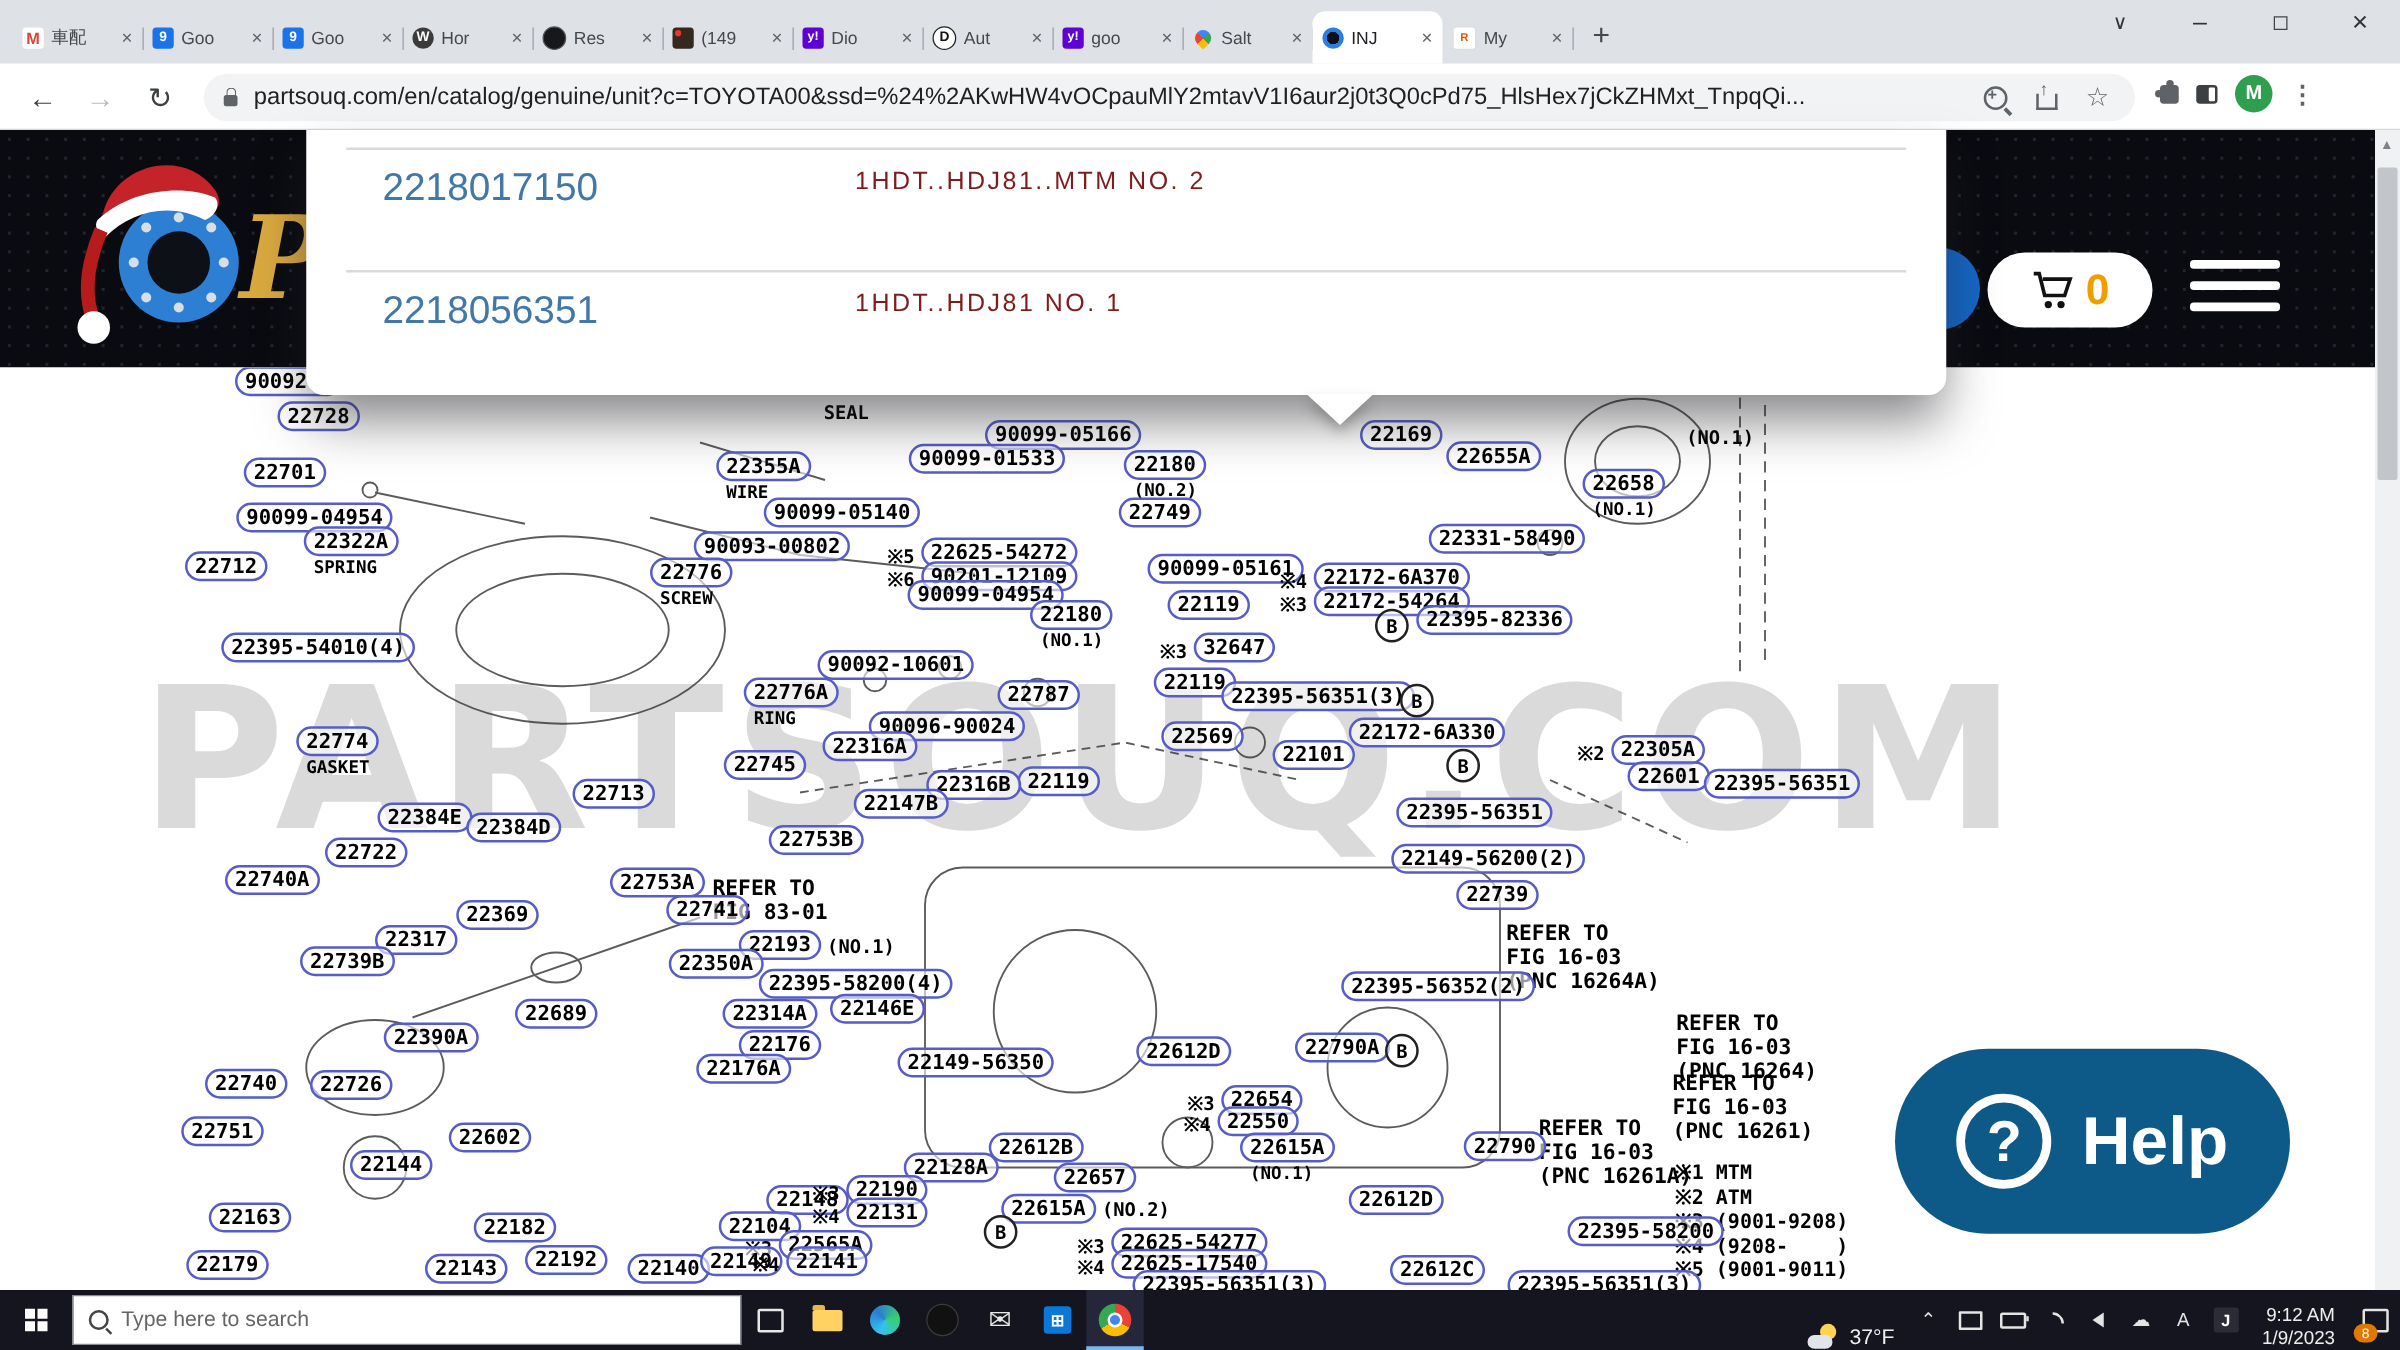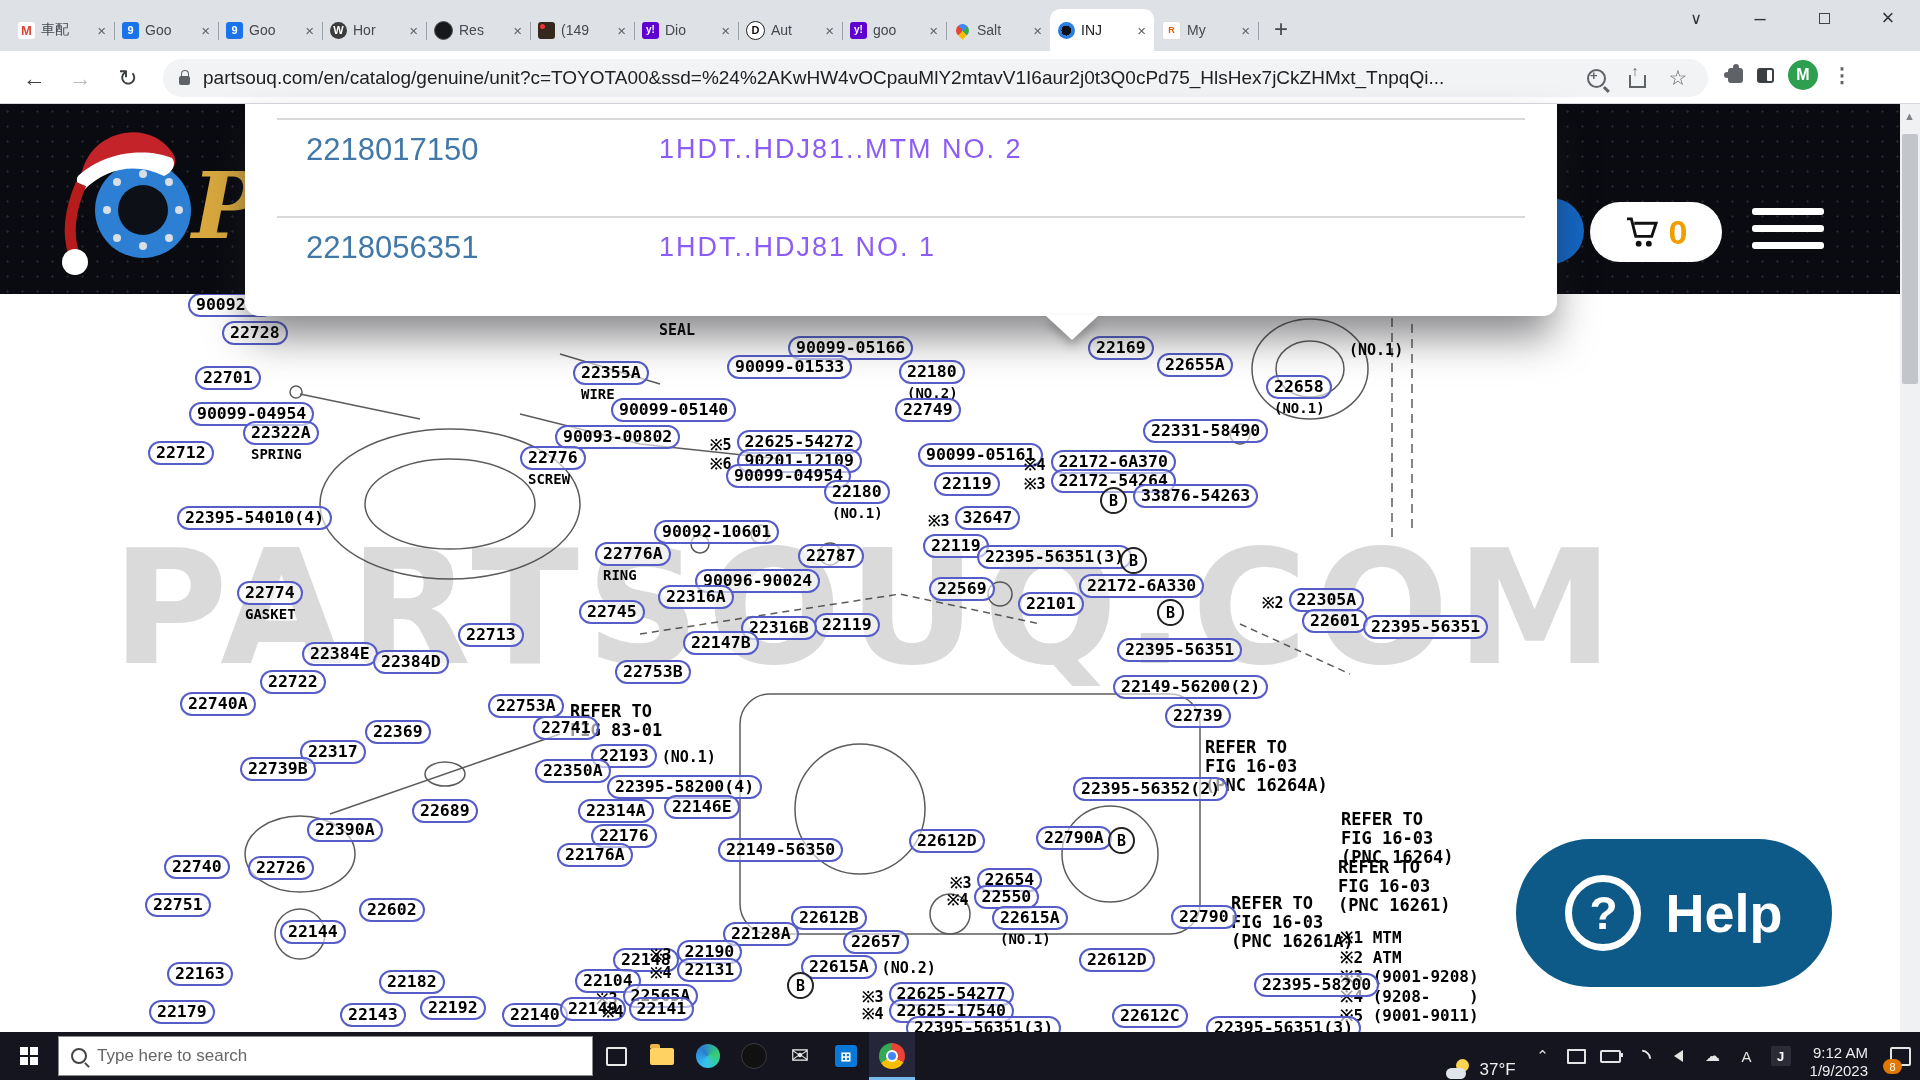--- a/index.html
+++ b/index.html
@@ -59,21 +59,21 @@
   .bluecirc{position:absolute;left:1518px;top:94px;width:66px;height:66px;border-radius:50%;background:#1467c6}
   .cartpill{position:absolute;left:1590px;top:98px;width:132px;height:60px;border-radius:30px;background:#fff;display:flex;align-items:center;justify-content:center;gap:8px}
   .cartcount{color:#f09d00;font-size:34px;font-weight:bold}
   .burger{position:absolute;left:1752px;top:104px;width:72px}
   .burger div{height:7px;border-radius:3px;background:#fff;margin-bottom:10px}
   
   .popup{position:absolute;left:245px;top:104px;width:1312px;height:212px;background:#fff;z-index:20;
     border-radius:0 0 14px 14px;box-shadow:0 24px 42px -4px rgba(35,35,40,.55)}
   .popup .sep{position:absolute;left:32px;right:32px;height:2px;background:#d9d9d9}
   .pp-num{position:absolute;left:61px;font-size:31px;color:#4178a8}
-  .pp-desc{position:absolute;left:414px;font-size:27px;color:#8b5cf6;letter-spacing:2px}
+  .pp-desc{position:absolute;left:439px;font-size:20px;color:#7f1d1d;letter-spacing:2px}
   .tail{position:absolute;left:800px;bottom:-24px;width:0;height:0;border-left:27px solid transparent;border-right:27px solid transparent;border-top:25px solid #fff;filter:drop-shadow(0 6px 5px rgba(0,0,0,.25))}
   
   .diagram{position:absolute;top:294px;left:0;width:1900px;height:738px;background:#fff;overflow:hidden}
   .watermark{position:absolute;left:112px;top:222px;font-family:"DejaVu Sans",sans-serif;font-weight:bold;font-size:158px;letter-spacing:7px;color:#dadada;z-index:0;text-shadow:0 0 6px #fff}
   .drawing{position:absolute;left:0;top:0;z-index:1}
   .lbl{position:absolute;z-index:3}
   .lrow{display:flex;align-items:flex-start;gap:5px}
   .oval{font-family:"DejaVu Sans Mono",monospace;font-weight:bold;font-size:16.5px;line-height:20px;color:#000;
     border:2px solid #565dc8;border-radius:13px;padding:0 6px;background:rgba(255,255,255,.6);white-space:nowrap}
   .pre,.suf{font-family:"DejaVu Sans Mono",monospace;font-weight:bold;font-size:15px;padding-top:4px;white-space:nowrap}
@@ -443,21 +443,21 @@
       </div>
     </div>
     <div class="lbl" style="left: 928px; top: 212px;">
       <div class="lrow">
         <span class="pre">※3</span>
         <span class="oval">32647</span>
       </div>
     </div>
     <div class="lbl" style="left: 1133px; top: 190px;">
       <div class="lrow">
-        <span class="oval">33876-54263</span>
+        <span class="oval">22395-82336</span>
       </div>
     </div>
     <div class="lbl" style="left: 654px; top: 226px;">
       <div class="lrow">
         <span class="oval">90092-10601</span>
       </div>
     </div>
     <div class="lbl" style="left: 595px; top: 248px;">
       <div class="lrow">
         <span class="oval">22776A</span>

